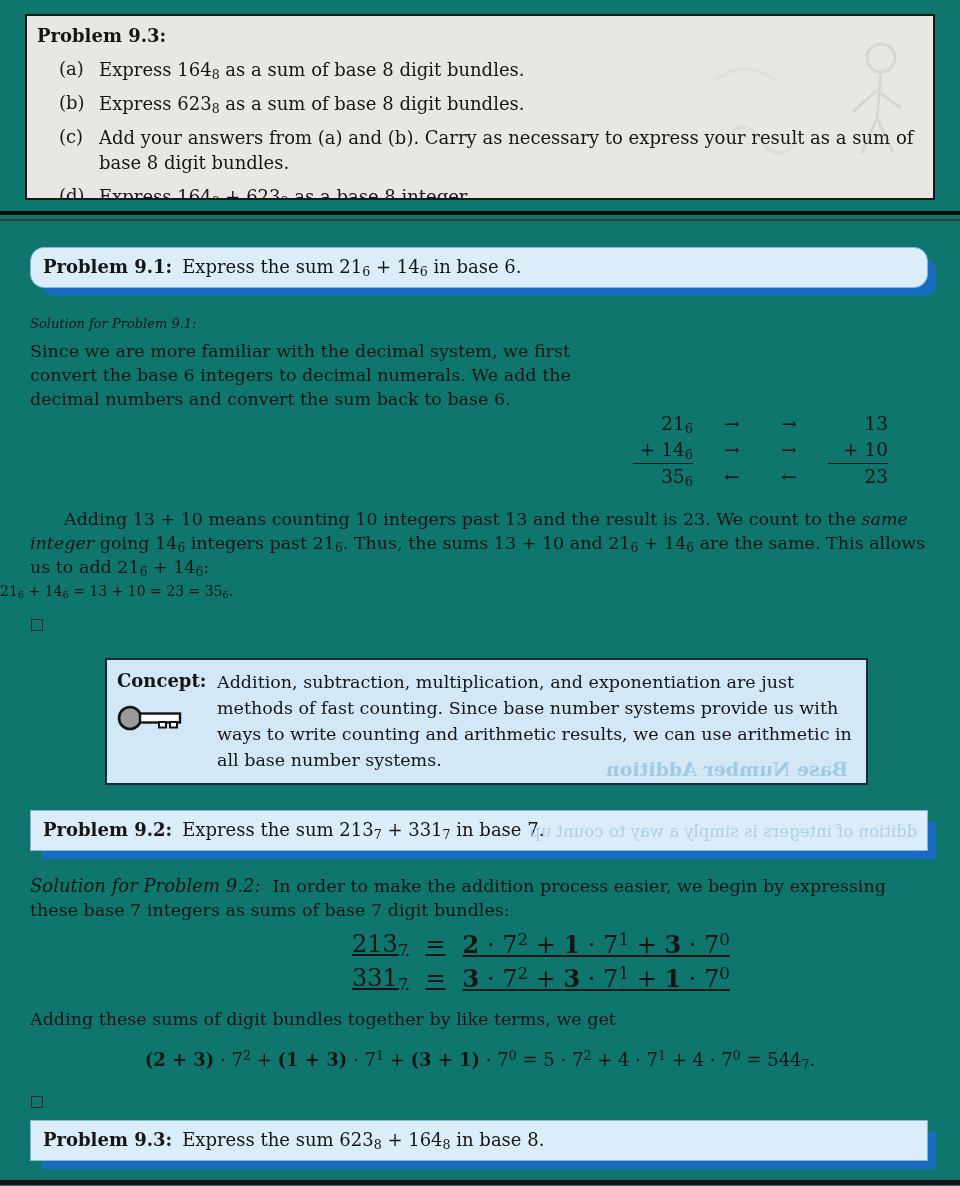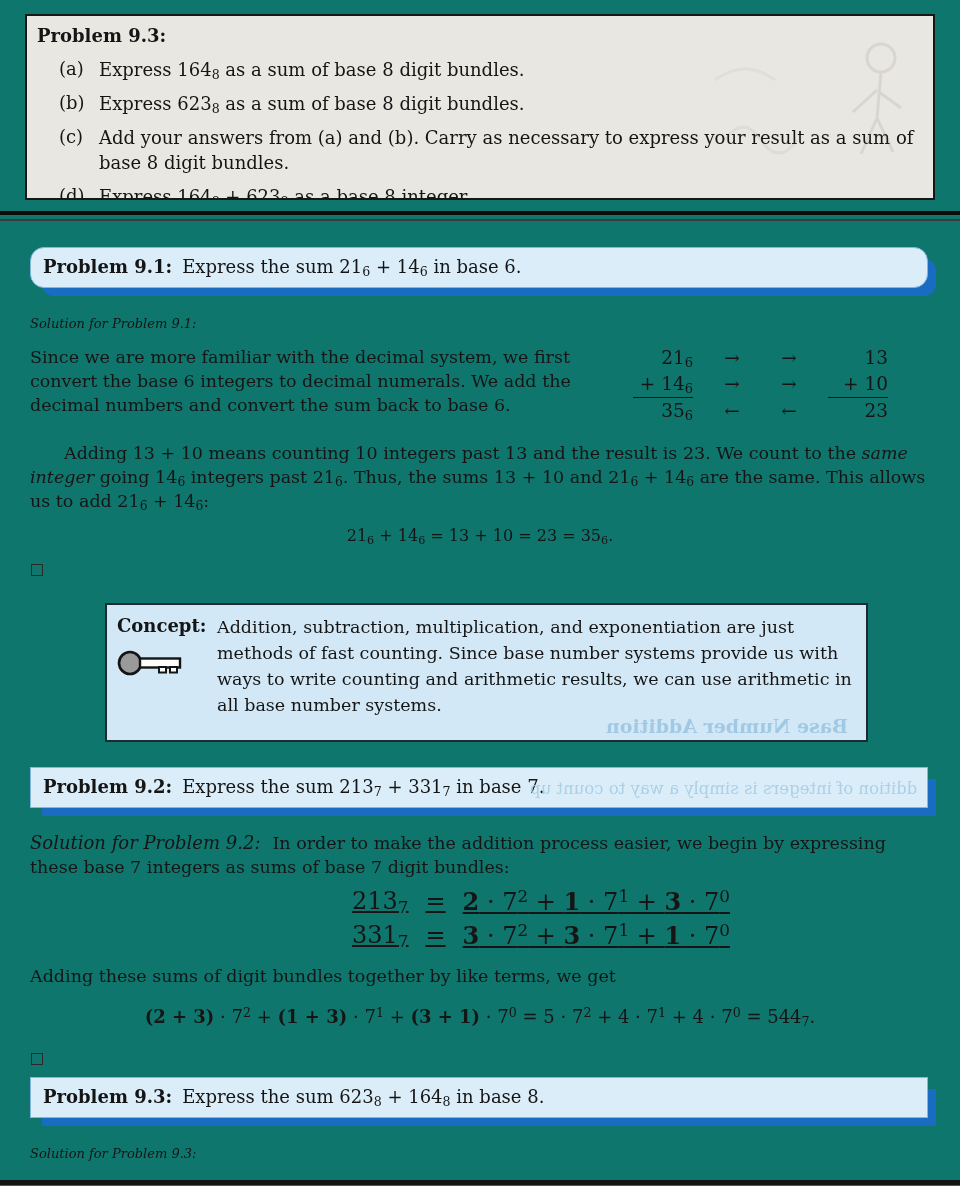--- a/index.html
+++ b/index.html
@@ -47,44 +47,44 @@
   }
   .banner-91 { margin-top:26px;border-radius:14px; }
   .banner-92 { margin-top:25px; }
   .banner-93 { margin-top:12px; }
 
   
   .sol-head { font-style:italic; font-size:13px; margin:24px 30px 0 30px; }
   .sol-para { margin:14px 30px 0 30px; }
   .sol-inline-head { font-style:italic; font-size:18px; margin-right:12px; }
 
-  .row-2col { display:flex; margin:9px 30px 0 30px; }
+  .row-2col { display:flex; margin:3px 30px 0 30px;flex-direction:column; }
   .p91-para1 { width:575px; margin-left:32px; }
   .col-add {
     display:grid; grid-template-columns:auto 36px 36px auto;
     column-gap:21px; margin-left:auto; margin-right:42px;
     font-size:18.5px; line-height:26px; align-items:baseline; height:fit-content;
   }
   .col-add .n { text-align:right; min-width:60px; }
   .col-add .a { text-align:center; }
   .col-add .sumline { border-top:1.7px solid #141414; }
 
   .para-indent { margin:17px 30px 0 30px; text-indent:34px; }
-  .center-eq { text-align:center; margin-top:11px; font-size:16px; }
+  .center-eq { font-size:14px; }
 
   .qed {
     display:block; width:10px; height:10px; border:1.8px solid #2a2a2a;
     margin:16px 0 0 31px; background:transparent;
   }
 
   
   .concept {
     position:relative; margin:27px 92px 0 105px; box-sizing:border-box;
     border:2px solid #1d2a33; background:#d2e8f6;
-    padding:9px 14px 22px 10px; display:grid; grid-template-columns:100px 1fr;
+    padding:9px 14px 10px 10px; display:grid; grid-template-columns:100px 1fr;
   }
   .concept .c-label { font-weight:bold; font-size:18px; }
   .concept .c-text { font-size:17.5px; line-height:26px; }
   .concept-ghost {
     position:absolute; right:18px; bottom:2px; transform:scaleX(-1);
     color:#9cc6e2; font-weight:bold; font-size:19px; opacity:0.9; pointer-events:none;
   }
   .key-svg { margin-top:6px; }
 
   

